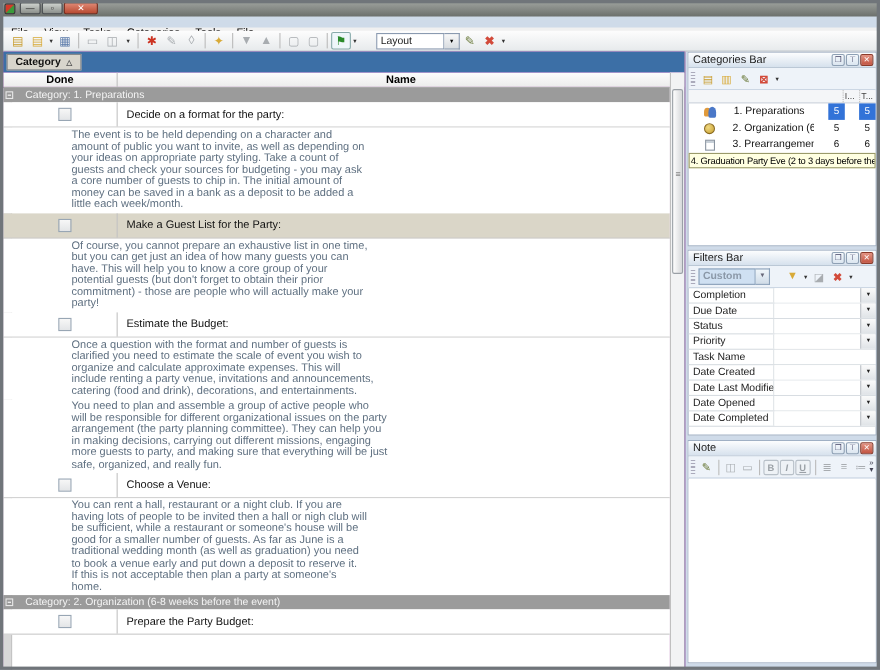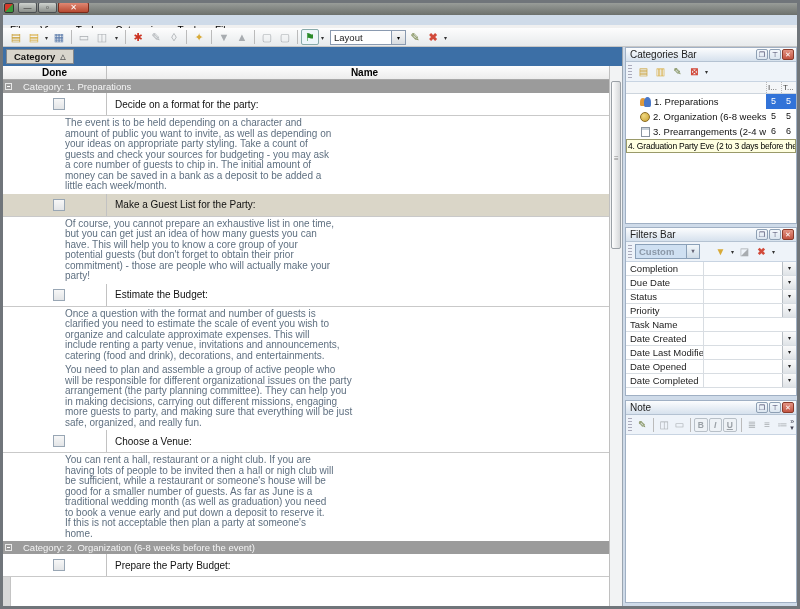--- a/index.html
+++ b/index.html
@@ -32,21 +32,21 @@
   .tbtn { width:18px; height:16px; display:flex; align-items:center; justify-content:center;
     font-size:11px; border:1px solid transparent; border-radius:2px; }
   .tb-sep { width:1px; height:14px; background:#bbb; margin:0 3px; }
   .tb-dd { font-size:6px; color:#333; padding:0 2px; }
   .tb-dd.small { padding:0 4px; }
   .g-gold { color:#c89a28; } .g-gold2 { color:#d8aa38; }
   .g-blue { color:#5a7aaa; } .g-gray { color:#a8acb0; }
   .g-red { color:#cc3322; } .g-redx { color:#d24a3a; font-weight:bold; }
   .g-green { color:#2a8a2a; } .g-pen { color:#6a7a3a; }
   .tbtn.framed { border:1px solid #8aa; background:#eef6fa; }
-  .layout-combo { display:flex; margin-left:4px; }
+  .layout-combo { display:flex; margin-left:16px; }
   .layout-combo .val { width:62px; height:15px; background:#fff; border:1px solid #8a9ab0;
     font-size:9.5px; line-height:14px; padding-left:3px; color:#222; }
   .layout-combo .dd { width:14px; height:15px; border:1px solid #8a9ab0; border-left:none;
     background:linear-gradient(#f8f8f8,#d8dce0); font-size:6px; text-align:center; line-height:14px; }
 
   
   .grid { position:absolute; left:3px; top:47px; width:620px; height:576px;
     background:#a21caf; border-right:1px solid #9aa5b0; }
   .groupby { height:19px; background:#3c6fa6; padding:2px 0 0 3px; }
   .gb-btn { display:inline-flex; align-items:center; height:15px; padding:0 7px;
@@ -96,21 +96,21 @@
     display:flex; align-items:center; padding-left:2px; }
   .p-grip { width:4px; height:14px; margin-right:3px;
     background:repeating-linear-gradient(#aab 0 1px,transparent 1px 3px); }
   .pibtn { width:17px; height:16px; display:flex; align-items:center; justify-content:center;
     font-size:10px; border:1px solid transparent; border-radius:2px; }
 
   
   .cat-head { height:12px; display:flex; justify-content:flex-end; background:#f4f6f8;
     border-bottom:1px solid #cdd5dd; font-size:8px; color:#444; }
   .cat-head .hc { width:15px; border-left:1px dotted #b8b8b8; line-height:12px; padding-left:1px; }
-  .cat-row { height:15px; display:flex; align-items:center; font-size:9.5px; color:#111; padding-left:14px; }
+  .cat-row { height:15px; display:flex; align-items:center; font-size:9.5px; color:#111; padding-left:14px;gap:13px; }
   .cat-ic { width:11px; height:10px; margin-right:3px; position:relative; flex:none; }
   .ic-people::before { content:""; position:absolute; left:0; top:1px; width:6px; height:8px;
     border-radius:50% 50% 20% 20%; background:#e09a3c; }
   .ic-people::after { content:""; position:absolute; left:4px; top:0; width:7px; height:10px;
     border-radius:50% 50% 20% 20%; background:#4a78c8; }
   .ic-globe { border-radius:50%; background:radial-gradient(circle at 35% 35%, #f0d880, #c8a030);
     border:1px solid #8a6a20; width:10px; height:10px; }
   .ic-note { width:9px; height:10px; background:#fff; border:1px solid #8a94a0; margin-left:1px;
     box-shadow:inset 0 2px 0 #c8d0d8; }
   .cat-label { flex:1; white-space:nowrap; overflow:hidden; }

